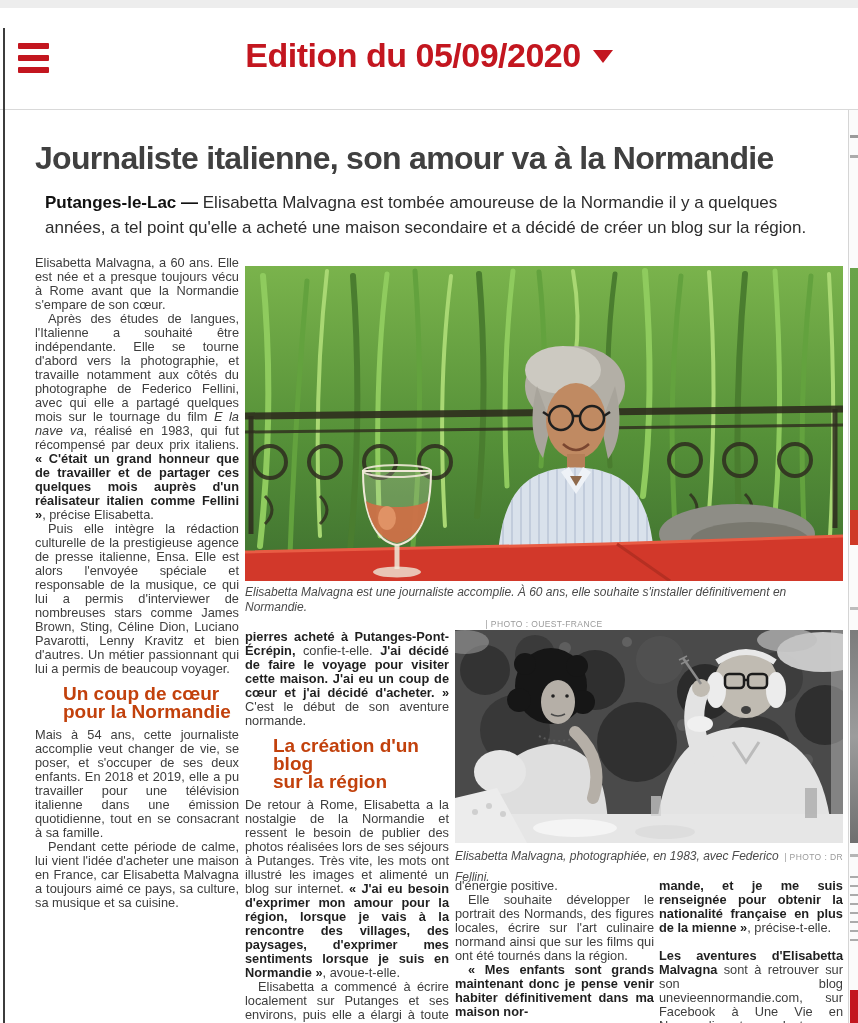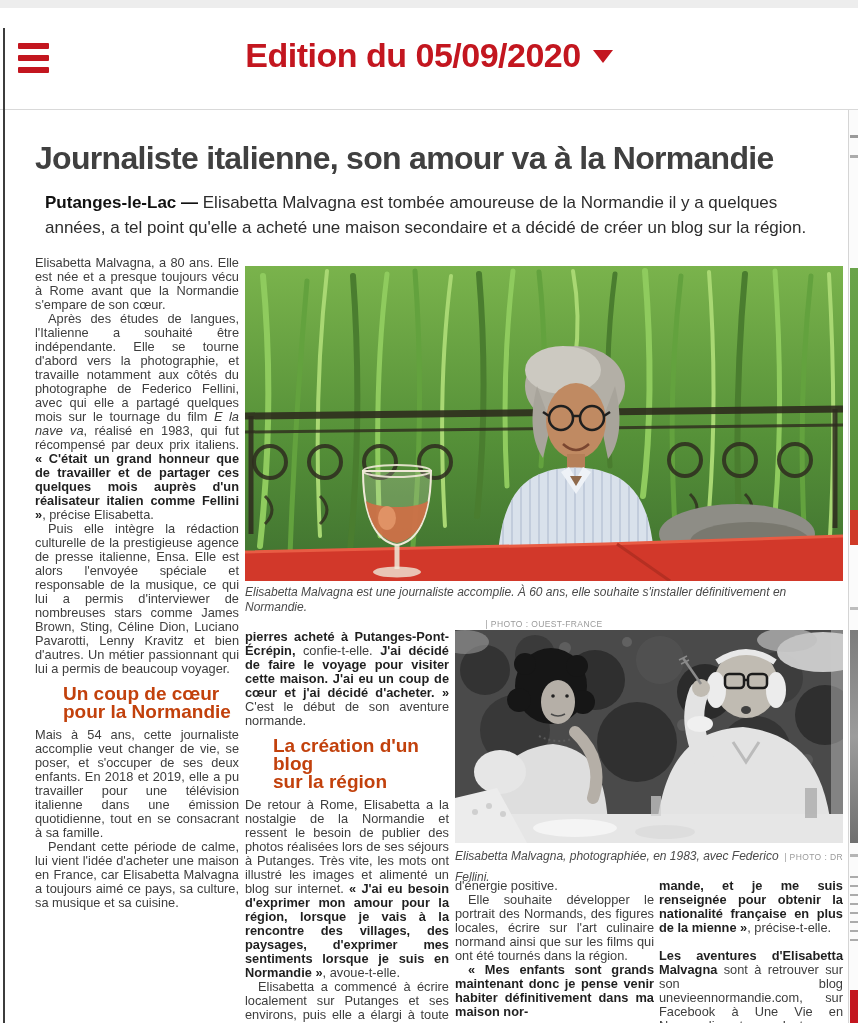--- a/index.html
+++ b/index.html
@@ -80,21 +80,21 @@
   </header>
   <div class="hdr-rule"></div>
   <div class="leftedge"></div>
 
   <main>
     <h1 class="headline">Journaliste italienne, son amour va à la Normandie</h1>
     <p class="lead"><b>Putanges-le-Lac —</b><span> Elisabetta Malvagna est tombée amoureuse de la Normandie il y a quelques années, a tel point qu'elle a acheté une maison secondaire et a décidé de créer un blog sur la région.</span></p>
 
     <section class="col col1">
       <div>
-          <p class="bp"><span>Elisabetta Malvagna, a 80 ans. Elle est née et a presque toujours vécu à Rome avant que la Normandie s'empare de son cœur.</span></p>
+          <p class="bp"><span>Elisabetta Malvagna, a 60 ans. Elle est née et a presque toujours vécu à Rome avant que la Normandie s'empare de son cœur.</span></p>
           <p class="bp ind"><span>Après des études de langues, l'Italienne a souhaité être indépendante. Elle se tourne d'abord vers la photographie, et travaille notamment aux côtés du photographe de Federico Fellini, avec qui elle a partagé quelques mois sur le tournage du film </span><span class="i">E la nave va</span><span>, réalisé en 1983, qui fut récompensé par deux prix italiens. </span><span class="b">« C'était un grand honneur que de travailler et de partager ces quelques mois auprès d'un réalisateur italien comme Fellini »</span><span>, précise Elisabetta.</span></p>
           <p class="bp ind"><span>Puis elle intègre la rédaction culturelle de la prestigieuse agence de presse italienne, Ensa. Elle est alors l'envoyée spéciale et responsable de la musique, ce qui lui a permis d'interviewer de nombreuses stars comme James Brown, Sting, Céline Dion, Luciano Pavarotti, Lenny Kravitz et bien d'autres. Un métier passionnant qui lui a permis de beaucoup voyager.</span></p>
           <h3 class="subhead">Un coup de cœur<br>pour la Normandie</h3>
           <p class="bp"><span>Mais à 54 ans, cette journaliste accomplie veut changer de vie, se poser, et s'occuper de ses deux enfants. En 2018 et 2019, elle a pu travailler pour une télévision italienne dans une émission quotidienne, tout en se consacrant à sa famille.</span></p>
           <p class="bp ind"><span>Pendant cette période de calme, lui vient l'idée d'acheter une maison en France, car Elisabetta Malvagna a toujours aimé ce pays, sa culture, sa musique et sa cuisine.</span></p>
         </div>
     </section>
 
     <figure class="photo photo1">
       <svg width="598" height="315" viewBox="0 0 598 315" xmlns="http://www.w3.org/2000/svg">

